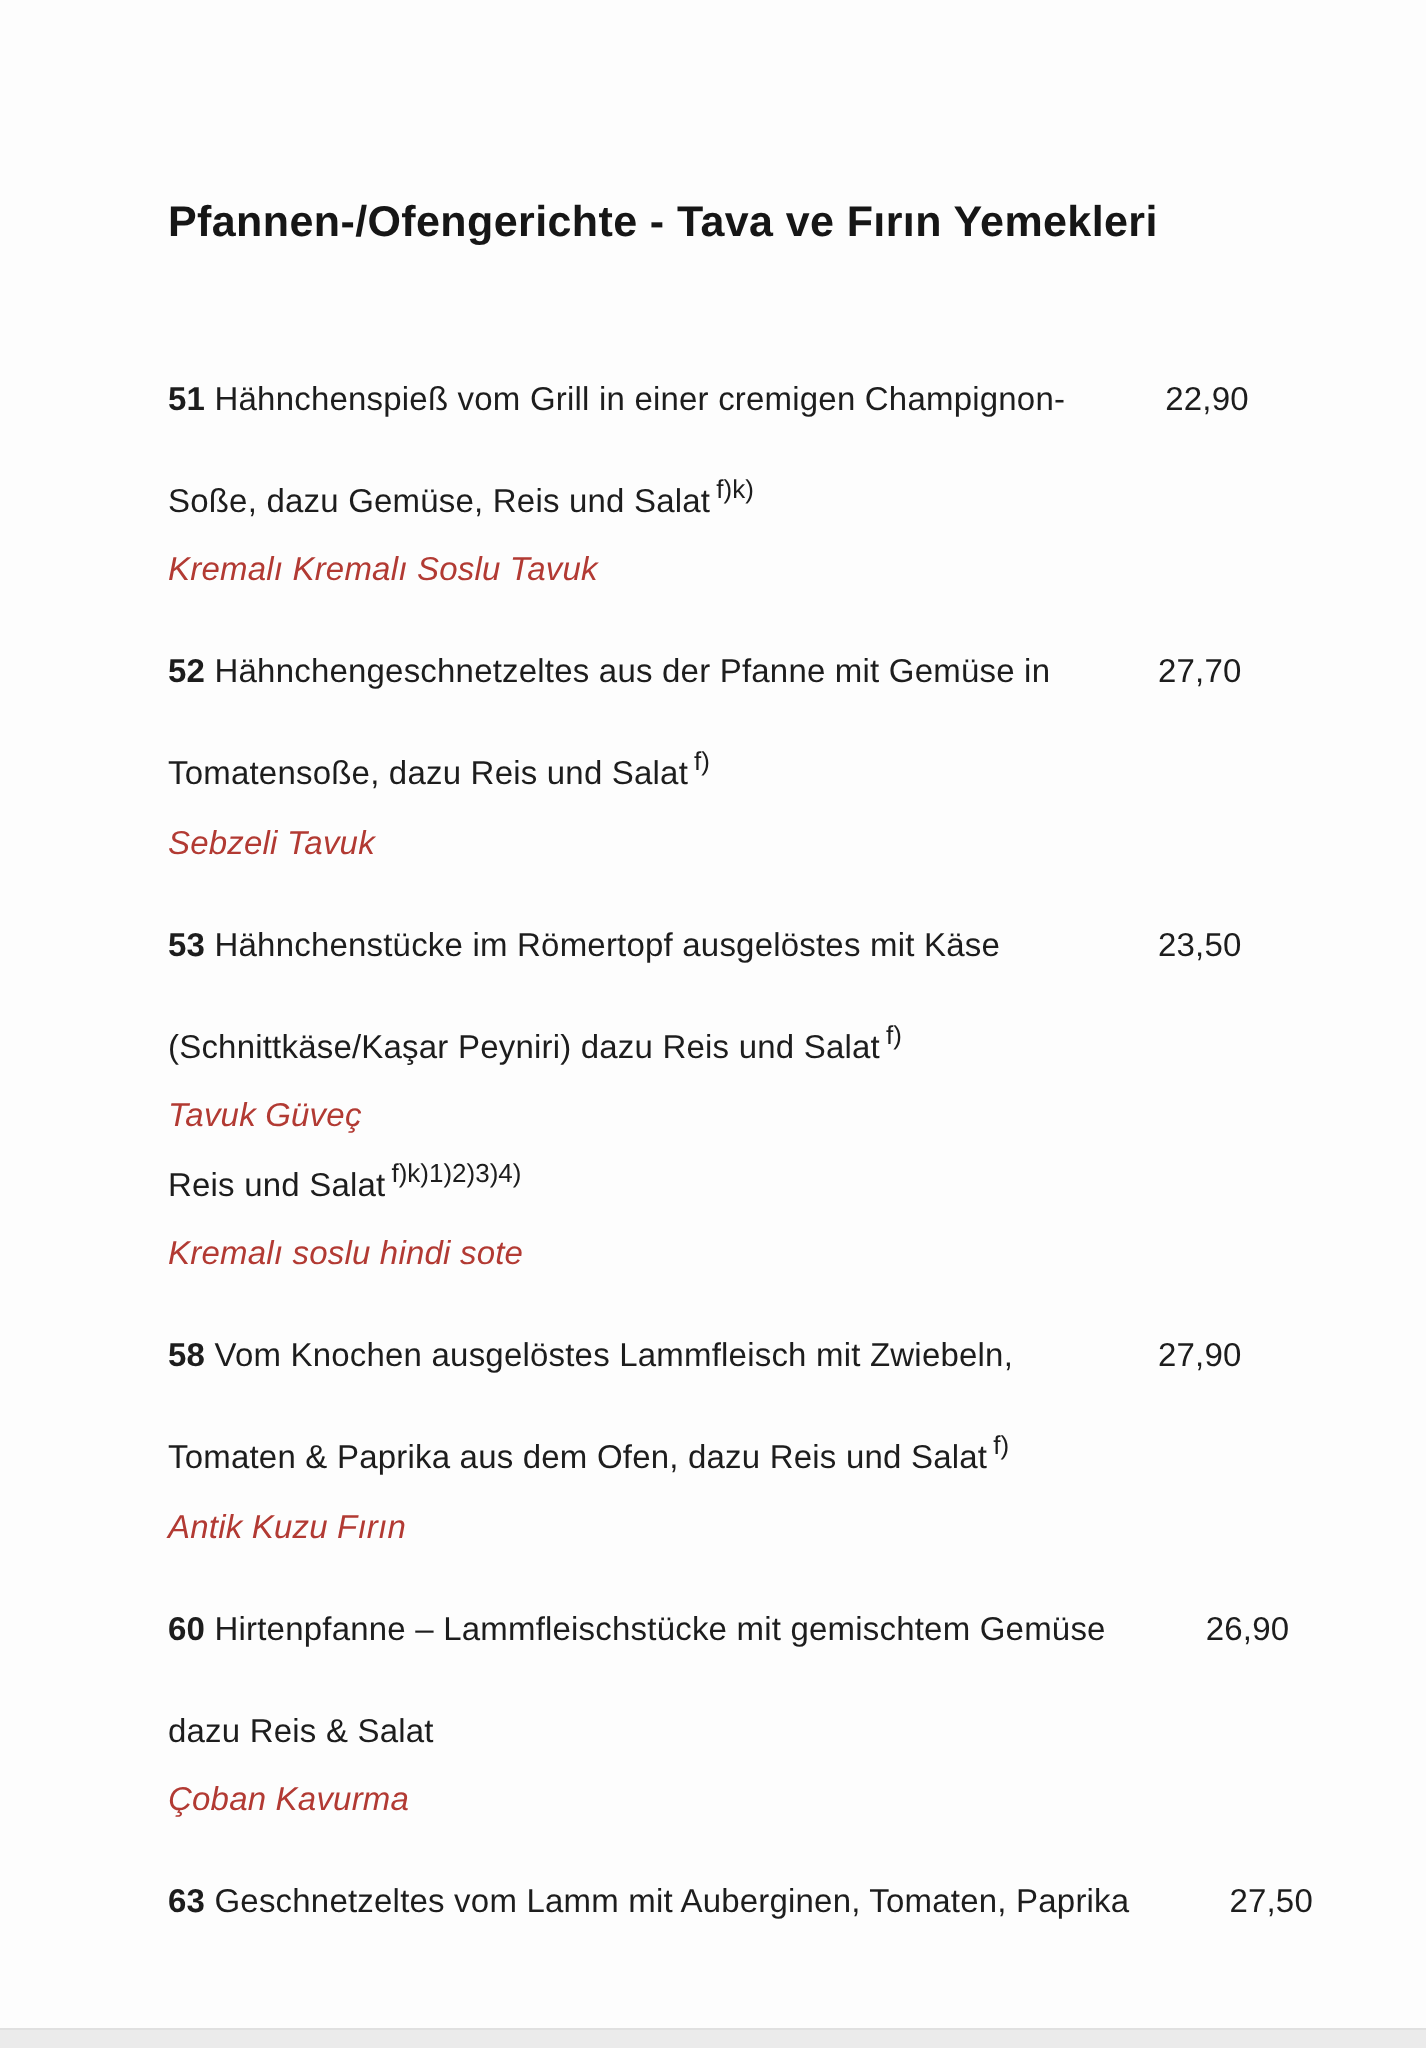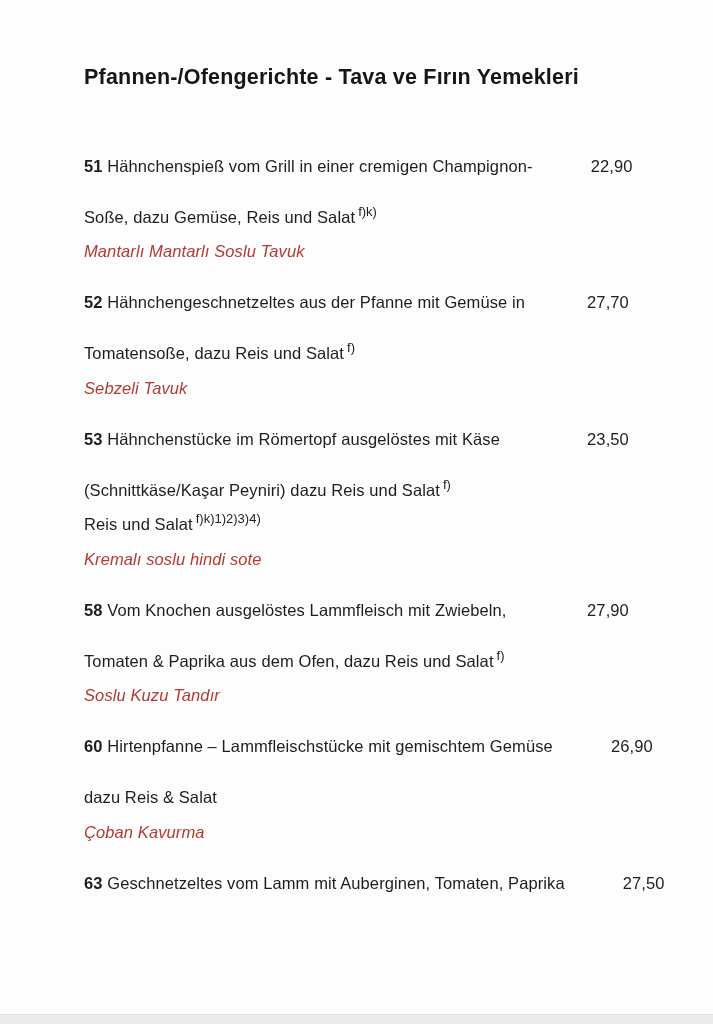--- a/index.html
+++ b/index.html
@@ -10,21 +10,21 @@
     position: relative;
     overflow: hidden;
     background: #fdfdfd;
     font-family: "Liberation Sans", sans-serif;
     color: #1d1d1d;
   }
   .page {
     position: relative;
     width: 100%;
     height: 100%;
-    padding: 62px 76px 0 84px;
+    padding: 96px 76px 0 84px;
   }
   .page-title {
     font-size: 21.5px;
     font-weight: 700;
     line-height: 30px;
     letter-spacing: 0.2px;
     margin: 0 0 40px 0;
     color: #161616;
   }
   .menu-item { margin: 0; }
@@ -41,21 +41,21 @@
   }
   .desc {
     flex: 1 1 auto;
     padding-right: 14px;
     white-space: nowrap;
   }
   .item-number { font-weight: 700; }
   .price {
     flex: 0 0 auto;
     min-width: 58px;
-    text-align: center;
+    text-align: left;
   }
   sup.allergen {
     font-size: 13px;
     line-height: 0;
     letter-spacing: 0;
     vertical-align: 7px;
     margin-left: 3px;
   }
   .turkish {
     color: #b23a33;
@@ -75,52 +75,53 @@
 <div class="page">
 
   <h1 class="page-title">Pfannen-/Ofengerichte - Tava ve Fırın Yemekleri</h1>
 
   <div class="menu-item">
     <div class="line row1">
       <p class="desc"><b class="item-number">51</b> <span>Hähnchenspieß vom Grill in einer cremigen Champignon-</span></p>
       <span class="price">22,90</span>
     </div>
     <p class="line"><span>Soße, dazu Gemüse, Reis und Salat</span><sup class="allergen">f)k)</sup></p>
-    <p class="line turkish">Mantarlı Mantarlı Soslu Tavuk</p>
+    <p class="line turkish">Kremalı Kremalı Soslu Tavuk</p>
   </div>
 
   <div class="menu-item">
     <div class="line row1">
       <p class="desc"><b class="item-number">52</b> <span>Hähnchengeschnetzeltes aus der Pfanne mit Gemüse in</span></p>
       <span class="price">27,70</span>
     </div>
     <p class="line"><span>Tomatensoße, dazu Reis und Salat</span><sup class="allergen">f)</sup></p>
     <p class="line turkish">Sebzeli Tavuk</p>
   </div>
 
   <div class="menu-item">
     <div class="line row1">
       <p class="desc"><b class="item-number">53</b> <span>Hähnchenstücke im Römertopf ausgelöstes mit Käse</span></p>
       <span class="price">23,50</span>
     </div>
     <p class="line"><span>(Schnittkäse/Kaşar Peyniri) dazu Reis und Salat</span><sup class="allergen">f)</sup></p>
+    <p class="line turkish">Tavuk Güveç</p>
   </div>
 
   <div class="menu-item">
     <p class="line"><span>Reis und Salat</span><sup class="allergen">f)k)1)2)3)4)</sup></p>
     <p class="line turkish">Kremalı soslu hindi sote</p>
   </div>
 
   <div class="menu-item">
     <div class="line row1">
       <p class="desc"><b class="item-number">58</b> <span>Vom Knochen ausgelöstes Lammfleisch mit Zwiebeln,</span></p>
       <span class="price">27,90</span>
     </div>
     <p class="line"><span>Tomaten &amp; Paprika aus dem Ofen, dazu Reis und Salat</span><sup class="allergen">f)</sup></p>
-    <p class="line turkish">Soslu Kuzu Tandır</p>
+    <p class="line turkish">Antik Kuzu Fırın</p>
   </div>
 
   <div class="menu-item">
     <div class="line row1">
       <p class="desc"><b class="item-number">60</b> <span>Hirtenpfanne – Lammfleischstücke mit gemischtem Gemüse</span></p>
       <span class="price">26,90</span>
     </div>
     <p class="line"><span>dazu Reis &amp; Salat</span></p>
     <p class="line turkish">Çoban Kavurma</p>
   </div>

